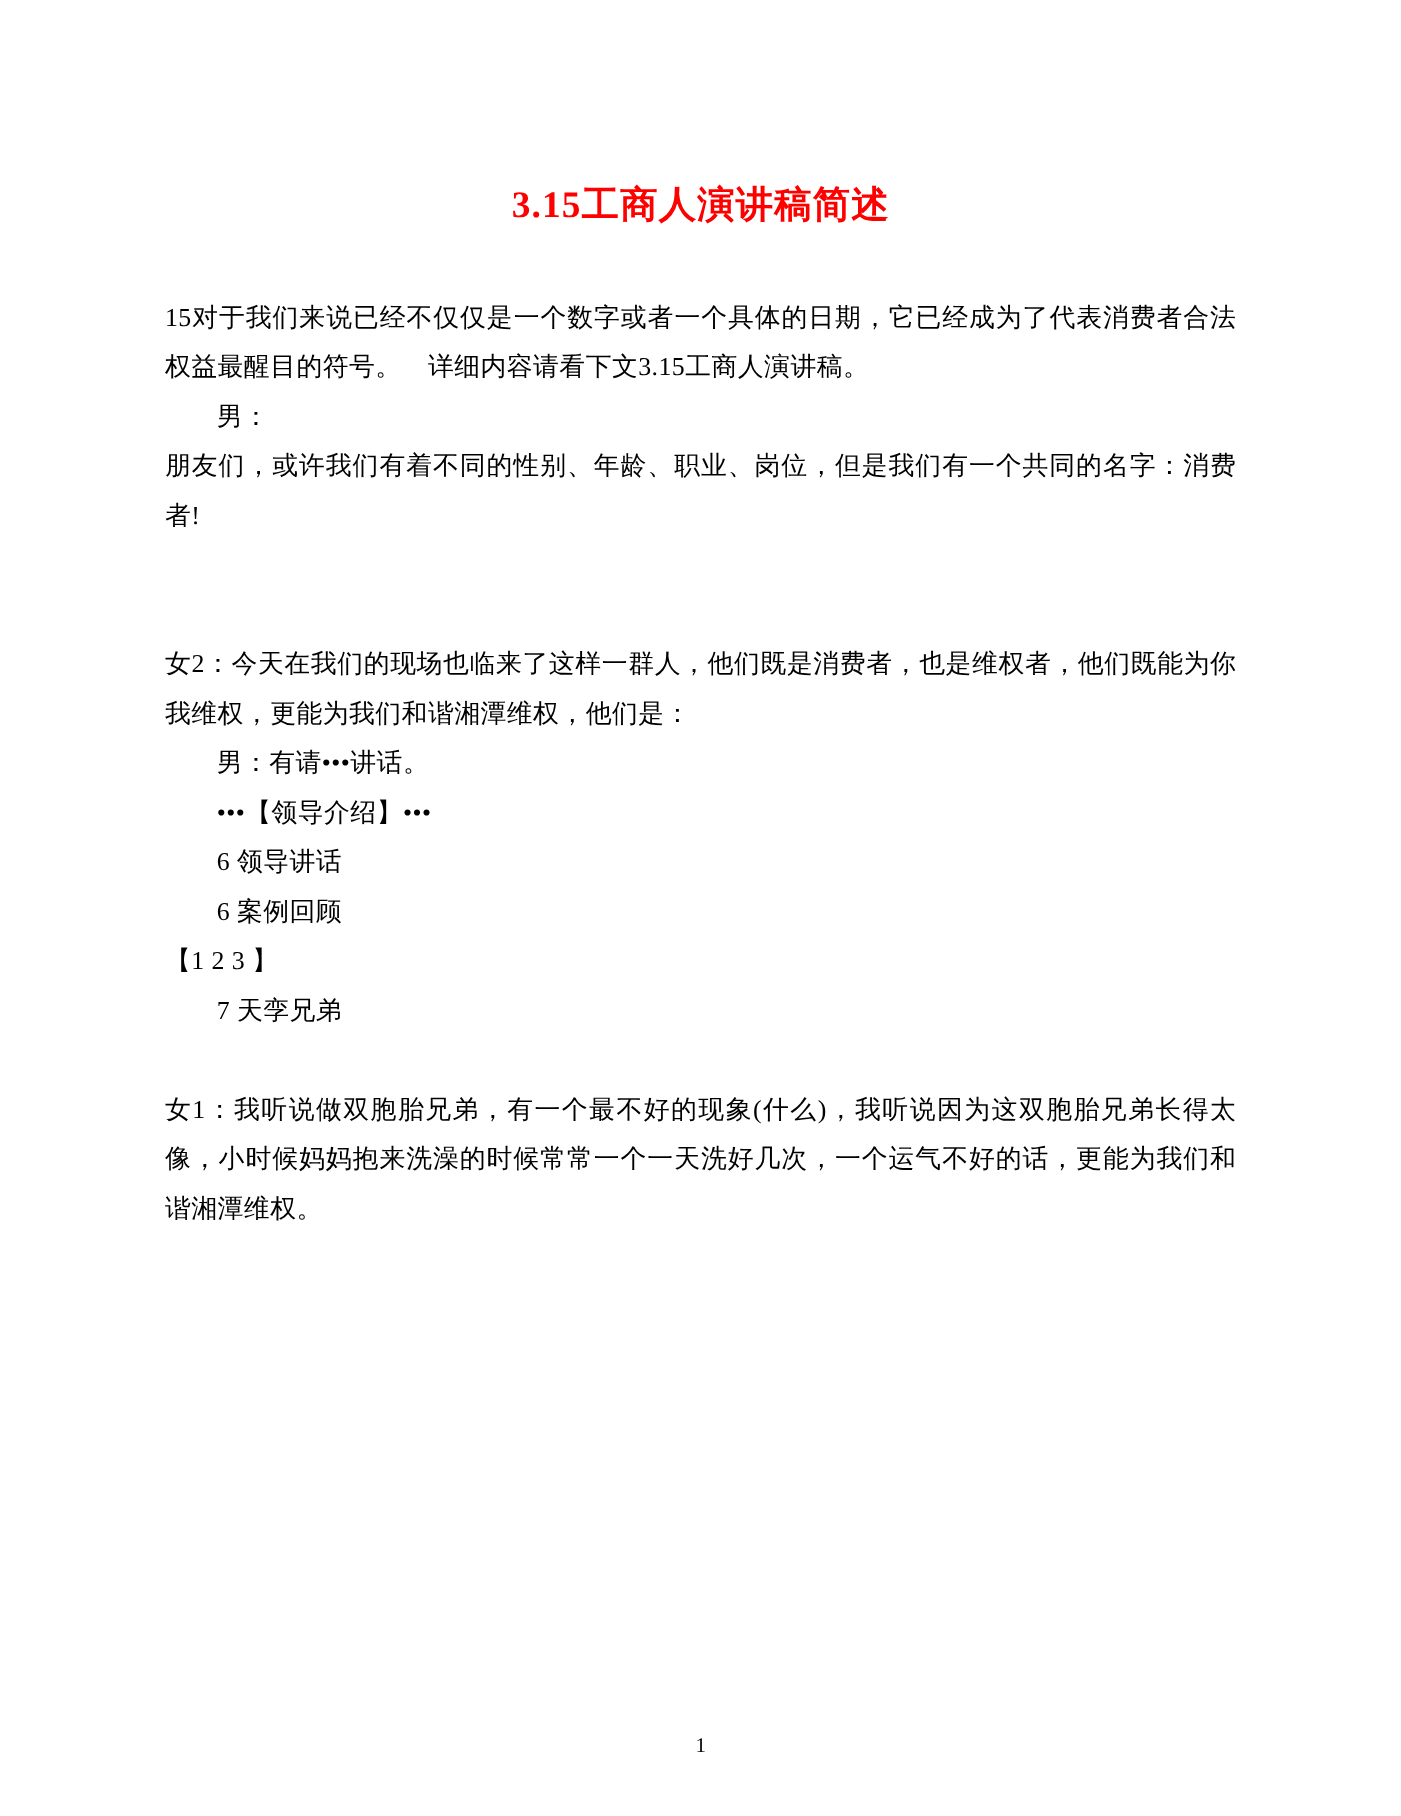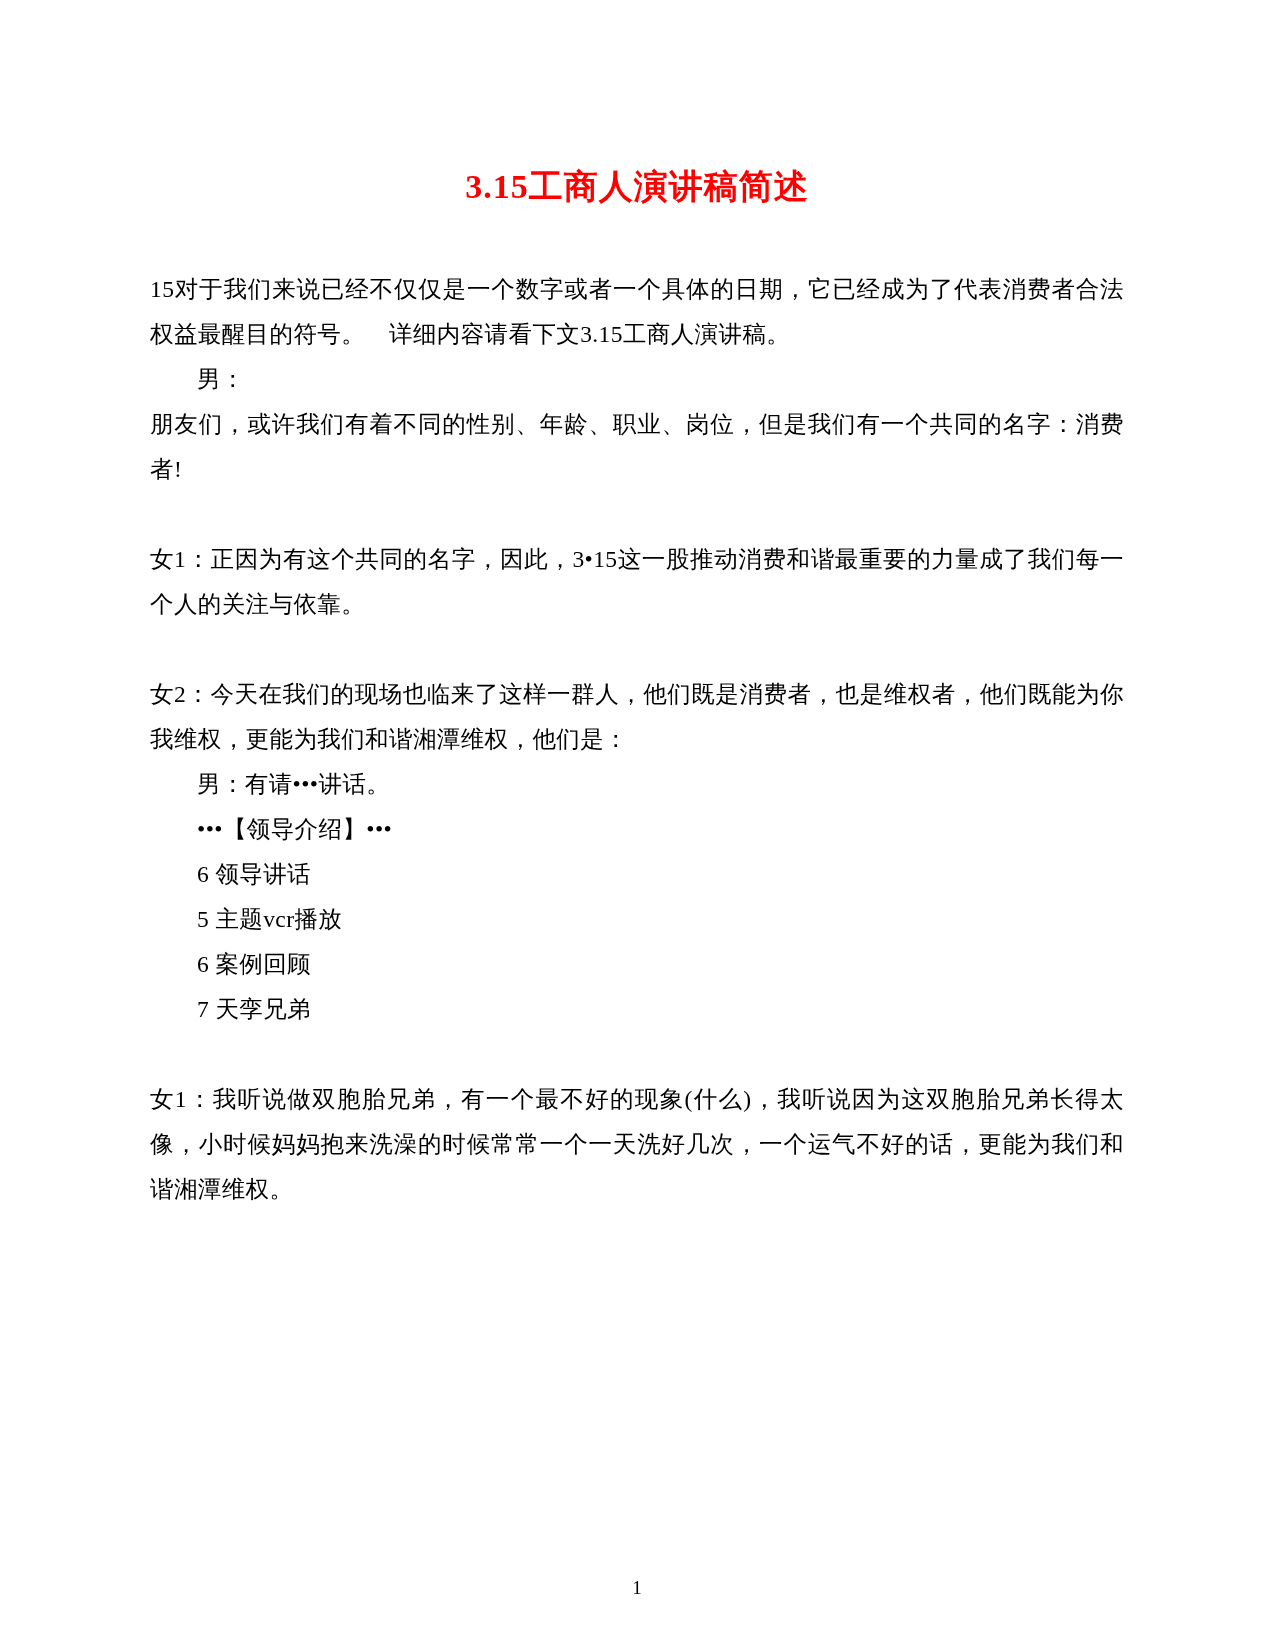--- a/index.html
+++ b/index.html
@@ -62,28 +62,27 @@
 
 <div class="page">
 
   <h1 class="doc-title">3.15工商人演讲稿简述</h1>
 
   <div class="body-text">
     <p>15对于我们来说已经不仅仅是一个数字或者一个具体的日期，它已经成为了代表消费者合法权益最醒目的符号。　详细内容请看下文3.15工商人演讲稿。</p>
     <p class="indent">男：</p>
     <p>朋友们，或许我们有着不同的性别、年龄、职业、岗位，但是我们有一个共同的名字：消费者!</p>
     <p class="blank-line"></p>
-    <p>女1：正因为有这个共同的名字，因此，3•15这一股推动消费和谐最重要的力量成了我们每一个人的关注与依靠。</p>
     <p class="blank-line"></p>
     <p>女2：今天在我们的现场也临来了这样一群人，他们既是消费者，也是维权者，他们既能为你我维权，更能为我们和谐湘潭维权，他们是：</p>
     <p class="indent">男：有请•••讲话。</p>
     <p class="indent">•••【领导介绍】•••</p>
     <p class="indent">6  领导讲话</p>
-    <p class="indent">5  主题vcr播放</p>
     <p class="indent">6  案例回顾</p>
+    <p>【1 2 3 】</p>
     <p class="indent">7  天孪兄弟</p>
     <p class="blank-line"></p>
     <p>女1：我听说做双胞胎兄弟，有一个最不好的现象(什么)，我听说因为这双胞胎兄弟长得太像，小时候妈妈抱来洗澡的时候常常一个一天洗好几次，一个运气不好的话，更能为我们和谐湘潭维权。</p>
   </div>
 
   <div class="page-number">1</div>
 
 </div>
 
 </body></html>

